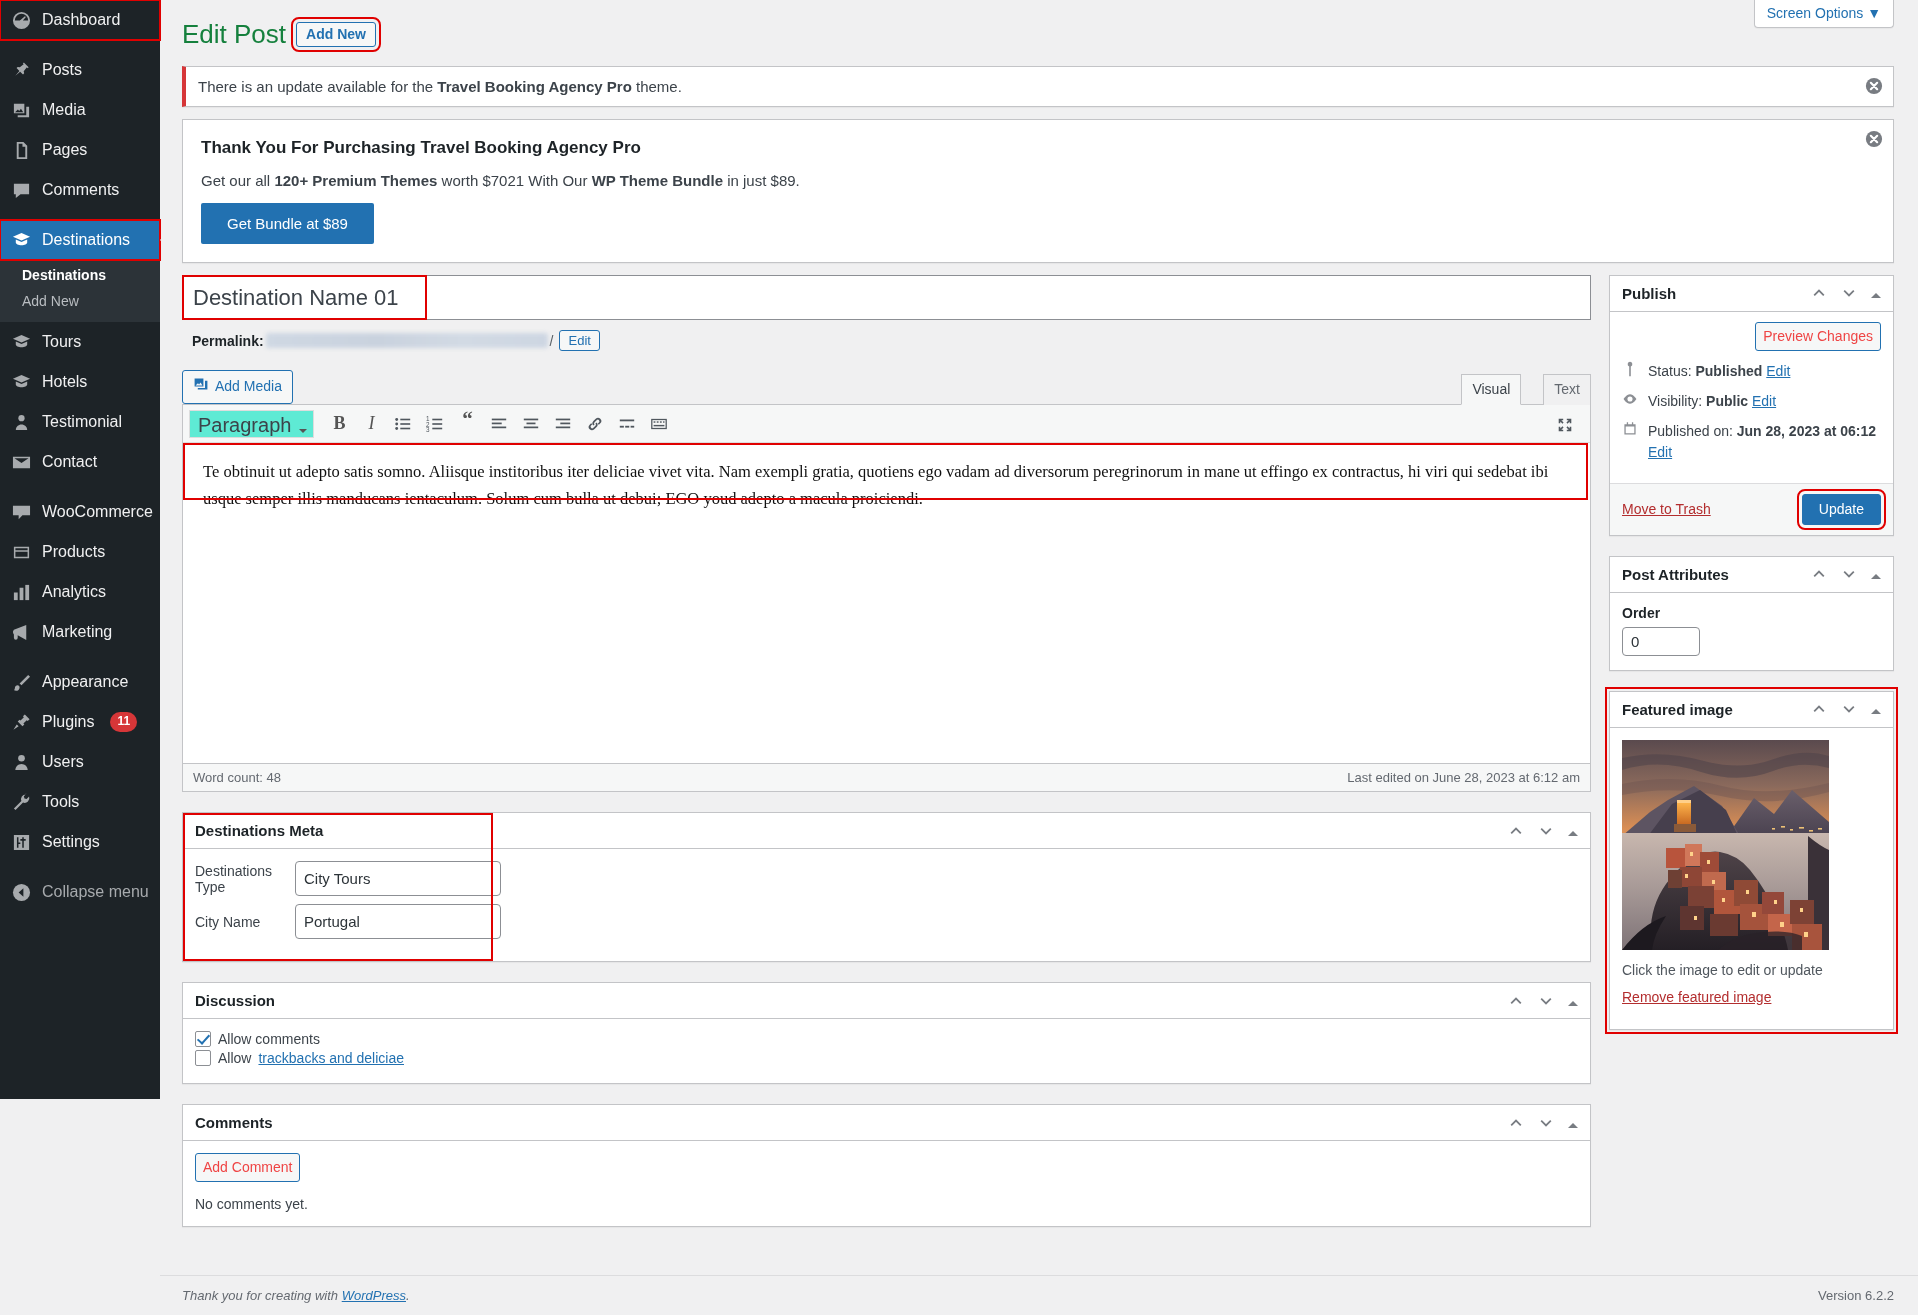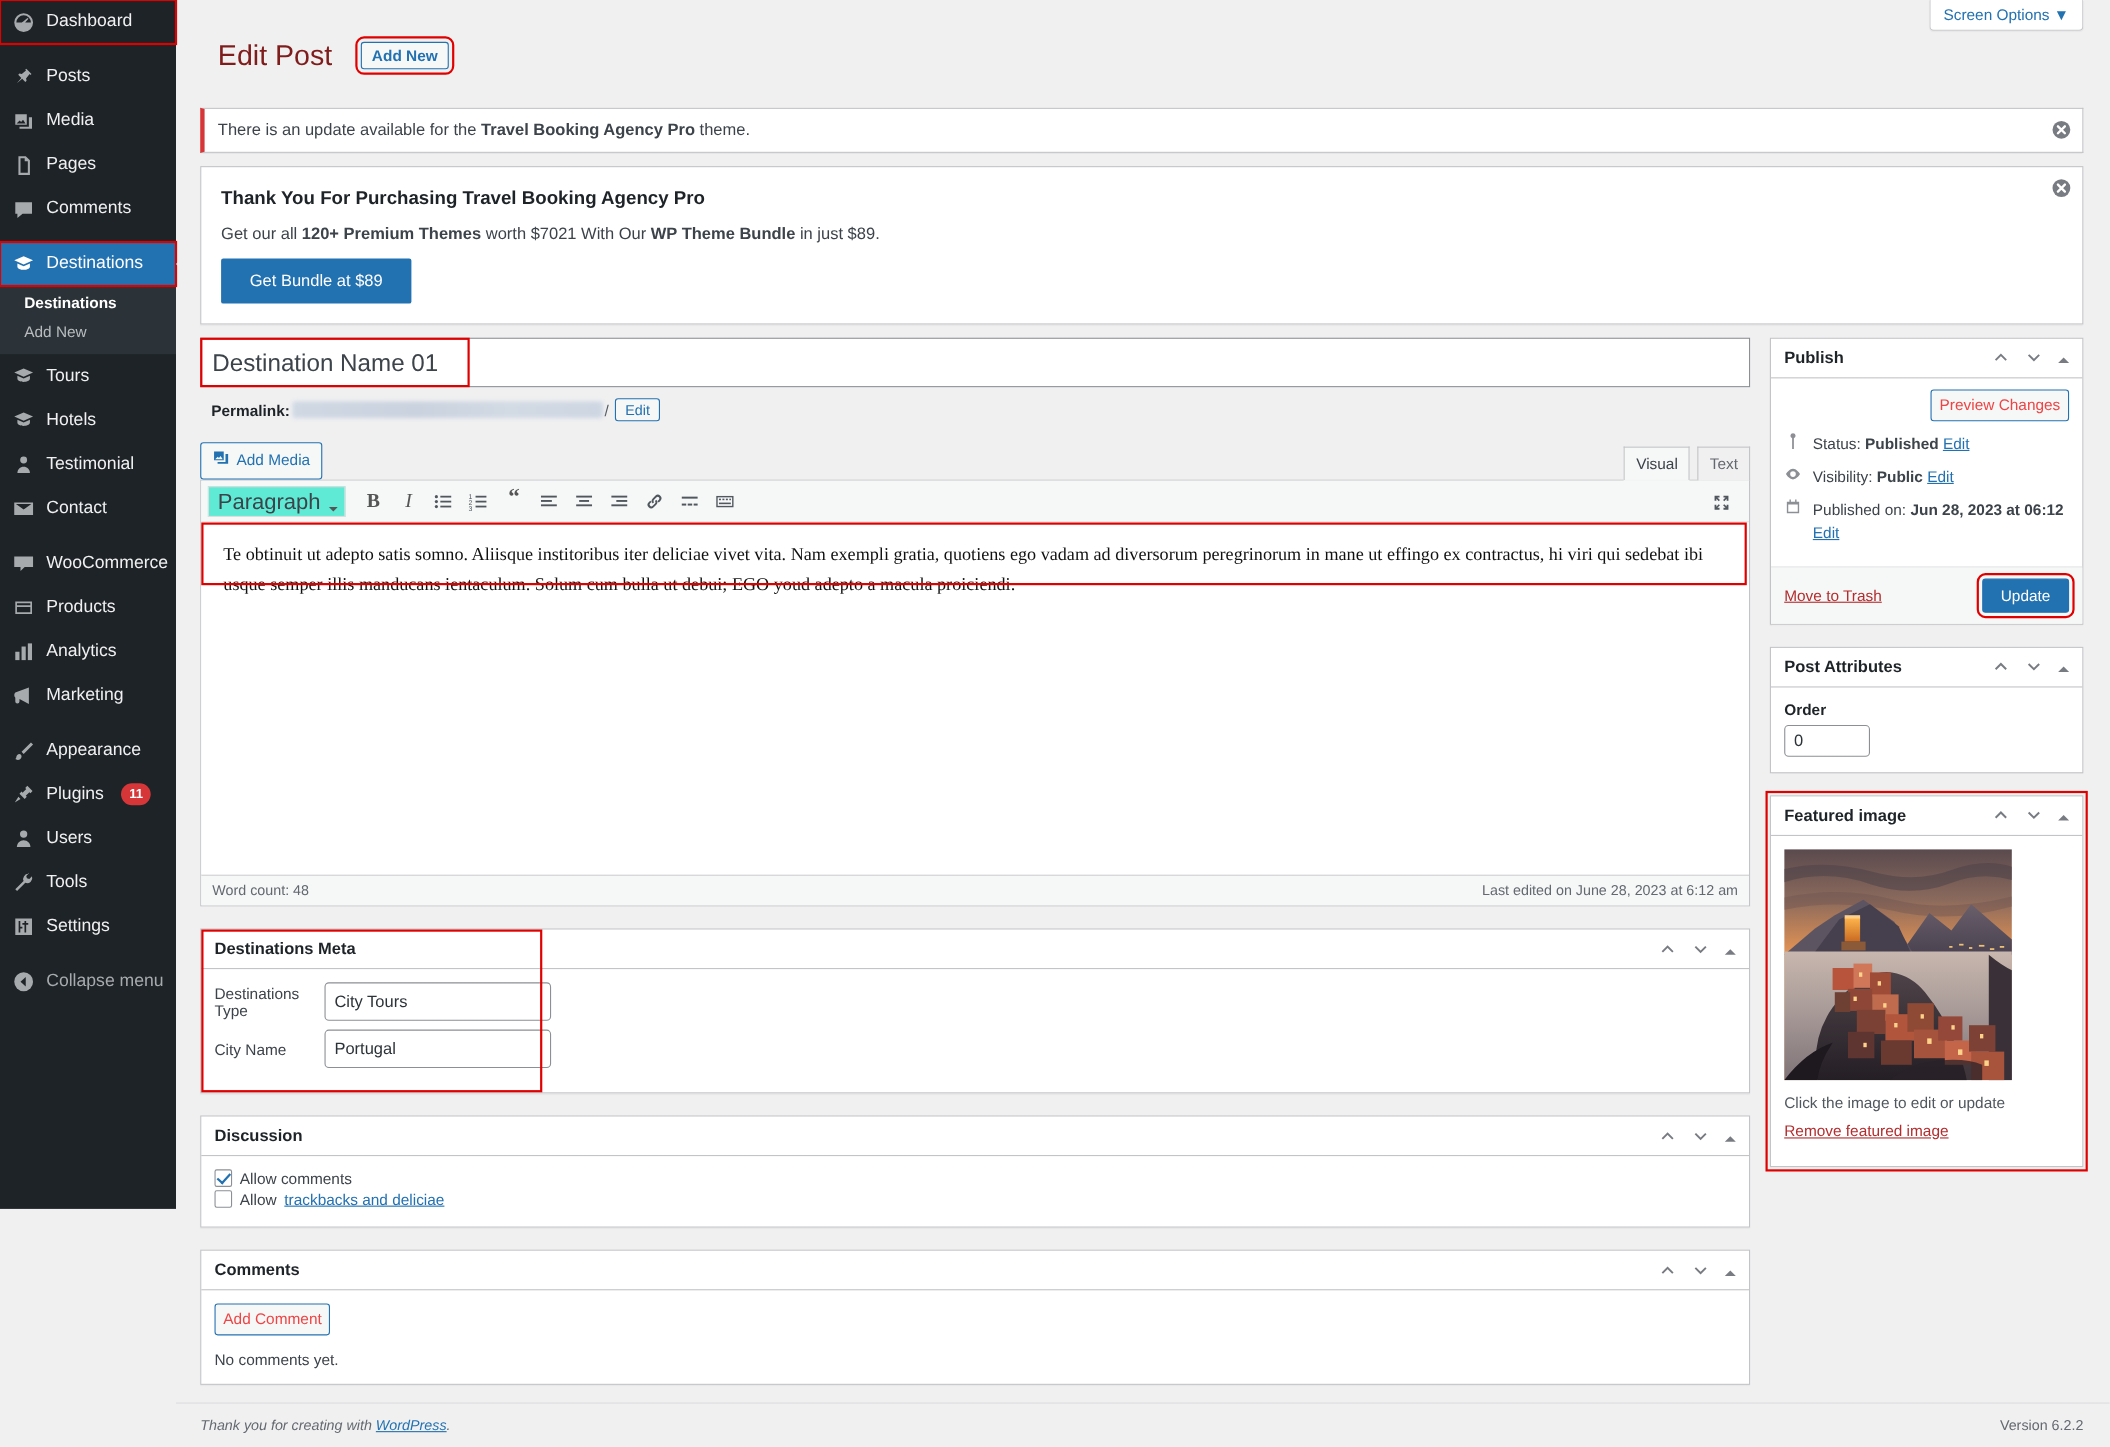--- a/index.html
+++ b/index.html
@@ -52,21 +52,21 @@
   #wpcontent { flex:1; position:relative; background:#f0f0f1; height:1315px;
      overflow:hidden; }
   #screen-meta-links { position:absolute; top:0; right:24px; }
   .screen-opt-btn {
     background:#fff; border:1px solid #c3c4c7; border-top:none;
     border-radius:0 0 4px 4px; padding:5px 12px 6px; font-size:14px;
     color:#2271b1; cursor:pointer; box-shadow:0 1px 1px rgba(0,0,0,.04);
   }
   .wrap { padding:10px 24px 0 22px; }
   .page-head { display:flex; align-items:center; gap:0; margin:8px 0 14px; }
-  h1.page-title { font-size:26px; font-weight:400; color:#7f1d1d; margin:16px;
+  h1.page-title { font-size:26px; font-weight:400; color:#15803d; margin:0;
      line-height:1.3; }
   .page-title-action {
     margin-left:10px; background:#f6f7f7; border:1px solid #2271b1;
     color:#2271b1; font-size:14px; font-weight:bold; border-radius:3px;
     padding:3px 9px 4px; cursor:pointer; position:relative;
   }
   .ring { outline:2px solid #e00000; outline-offset:3px; }
 
   .notice {
     position:relative; background:#fff; border:1px solid #c3c4c7;
@@ -120,21 +120,21 @@
   
   #wp-content-editor-tools { position:relative; padding-top:14px; }
   .add-media-btn {
     background:#f6f7f7; border:1px solid #2271b1; color:#2271b1;
     border-radius:3px; padding:5px 10px 6px; font-size:14px; cursor:pointer;
     display:inline-flex; align-items:center; gap:6px; line-height:1.4;
   }
   .editor-tabs { position:absolute; right:0; bottom:-1px; display:flex; }
   .etab {
     border:1px solid #c3c4c7; background:#f0f0f1; color:#646970;
-    padding:6px 10px 7px; font-size:14px; cursor:pointer; margin-left:7px;
+    padding:6px 10px 7px; font-size:14px; cursor:pointer; margin-left:22px;
     border-bottom:none;
   }
   .etab.active { background:#f6f7f7; color:#3c434a; border-bottom:1px solid #f6f7f7; }
   #wp-content-wrap { border:1px solid #c3c4c7; background:#fff; }
   .mce-toolbar {
     background:#f6f7f7; border-bottom:1px solid #ddd;
     display:flex; align-items:center; padding:4px 6px; gap:2px;
     position:relative; min-height:38px;
   }
   .mce-select {

